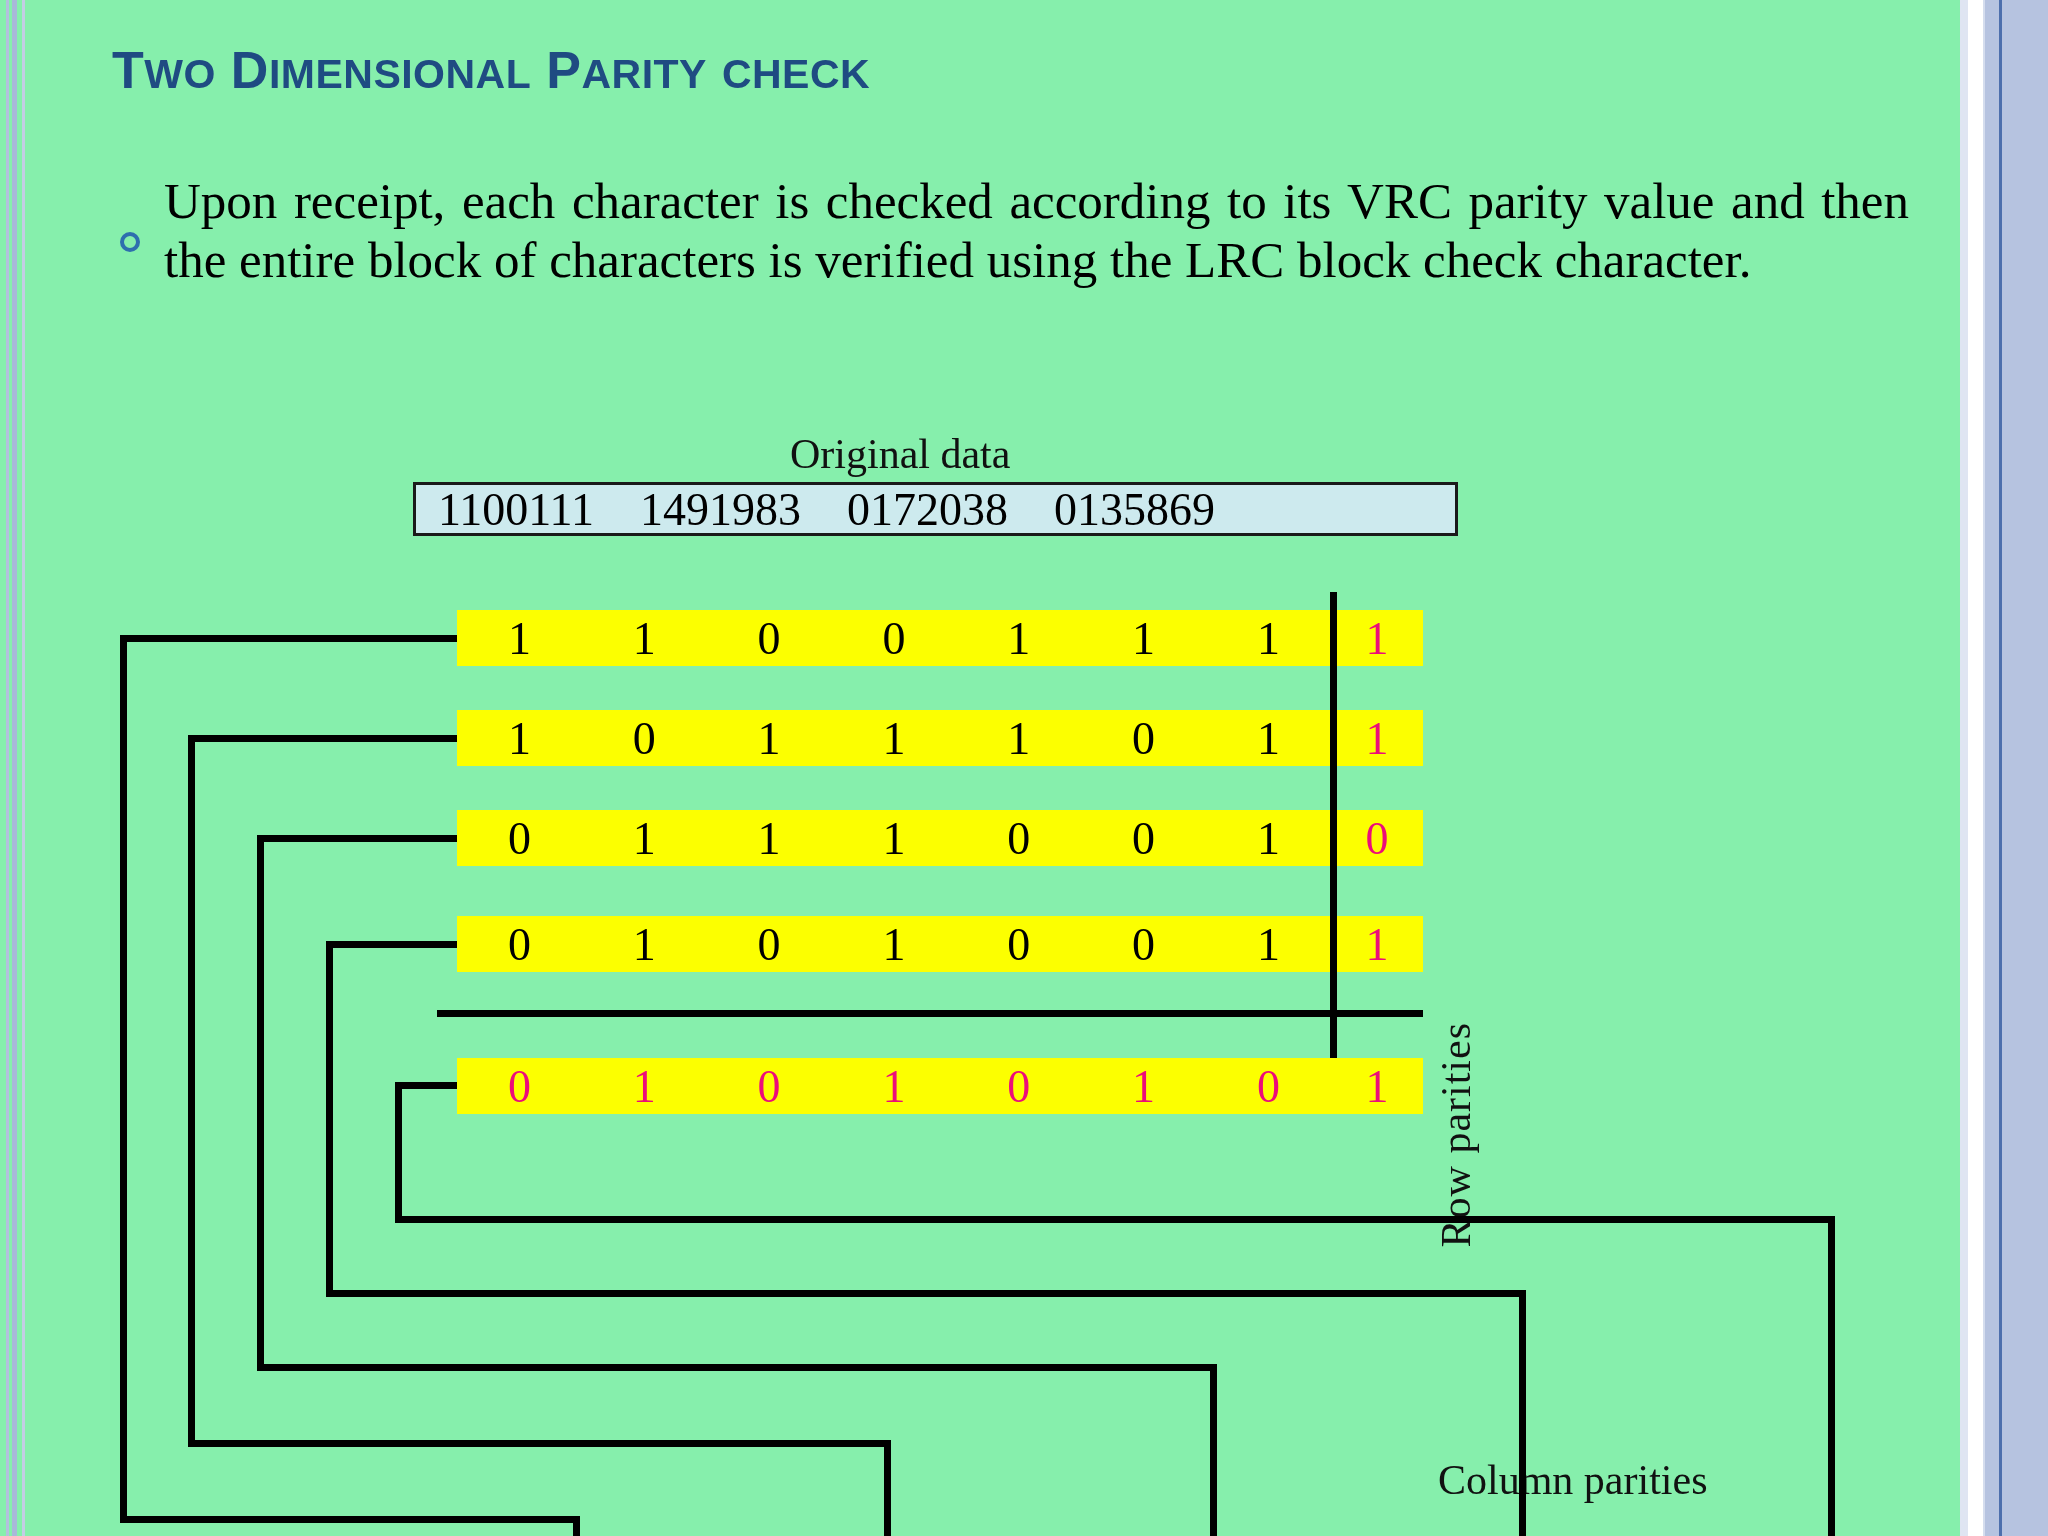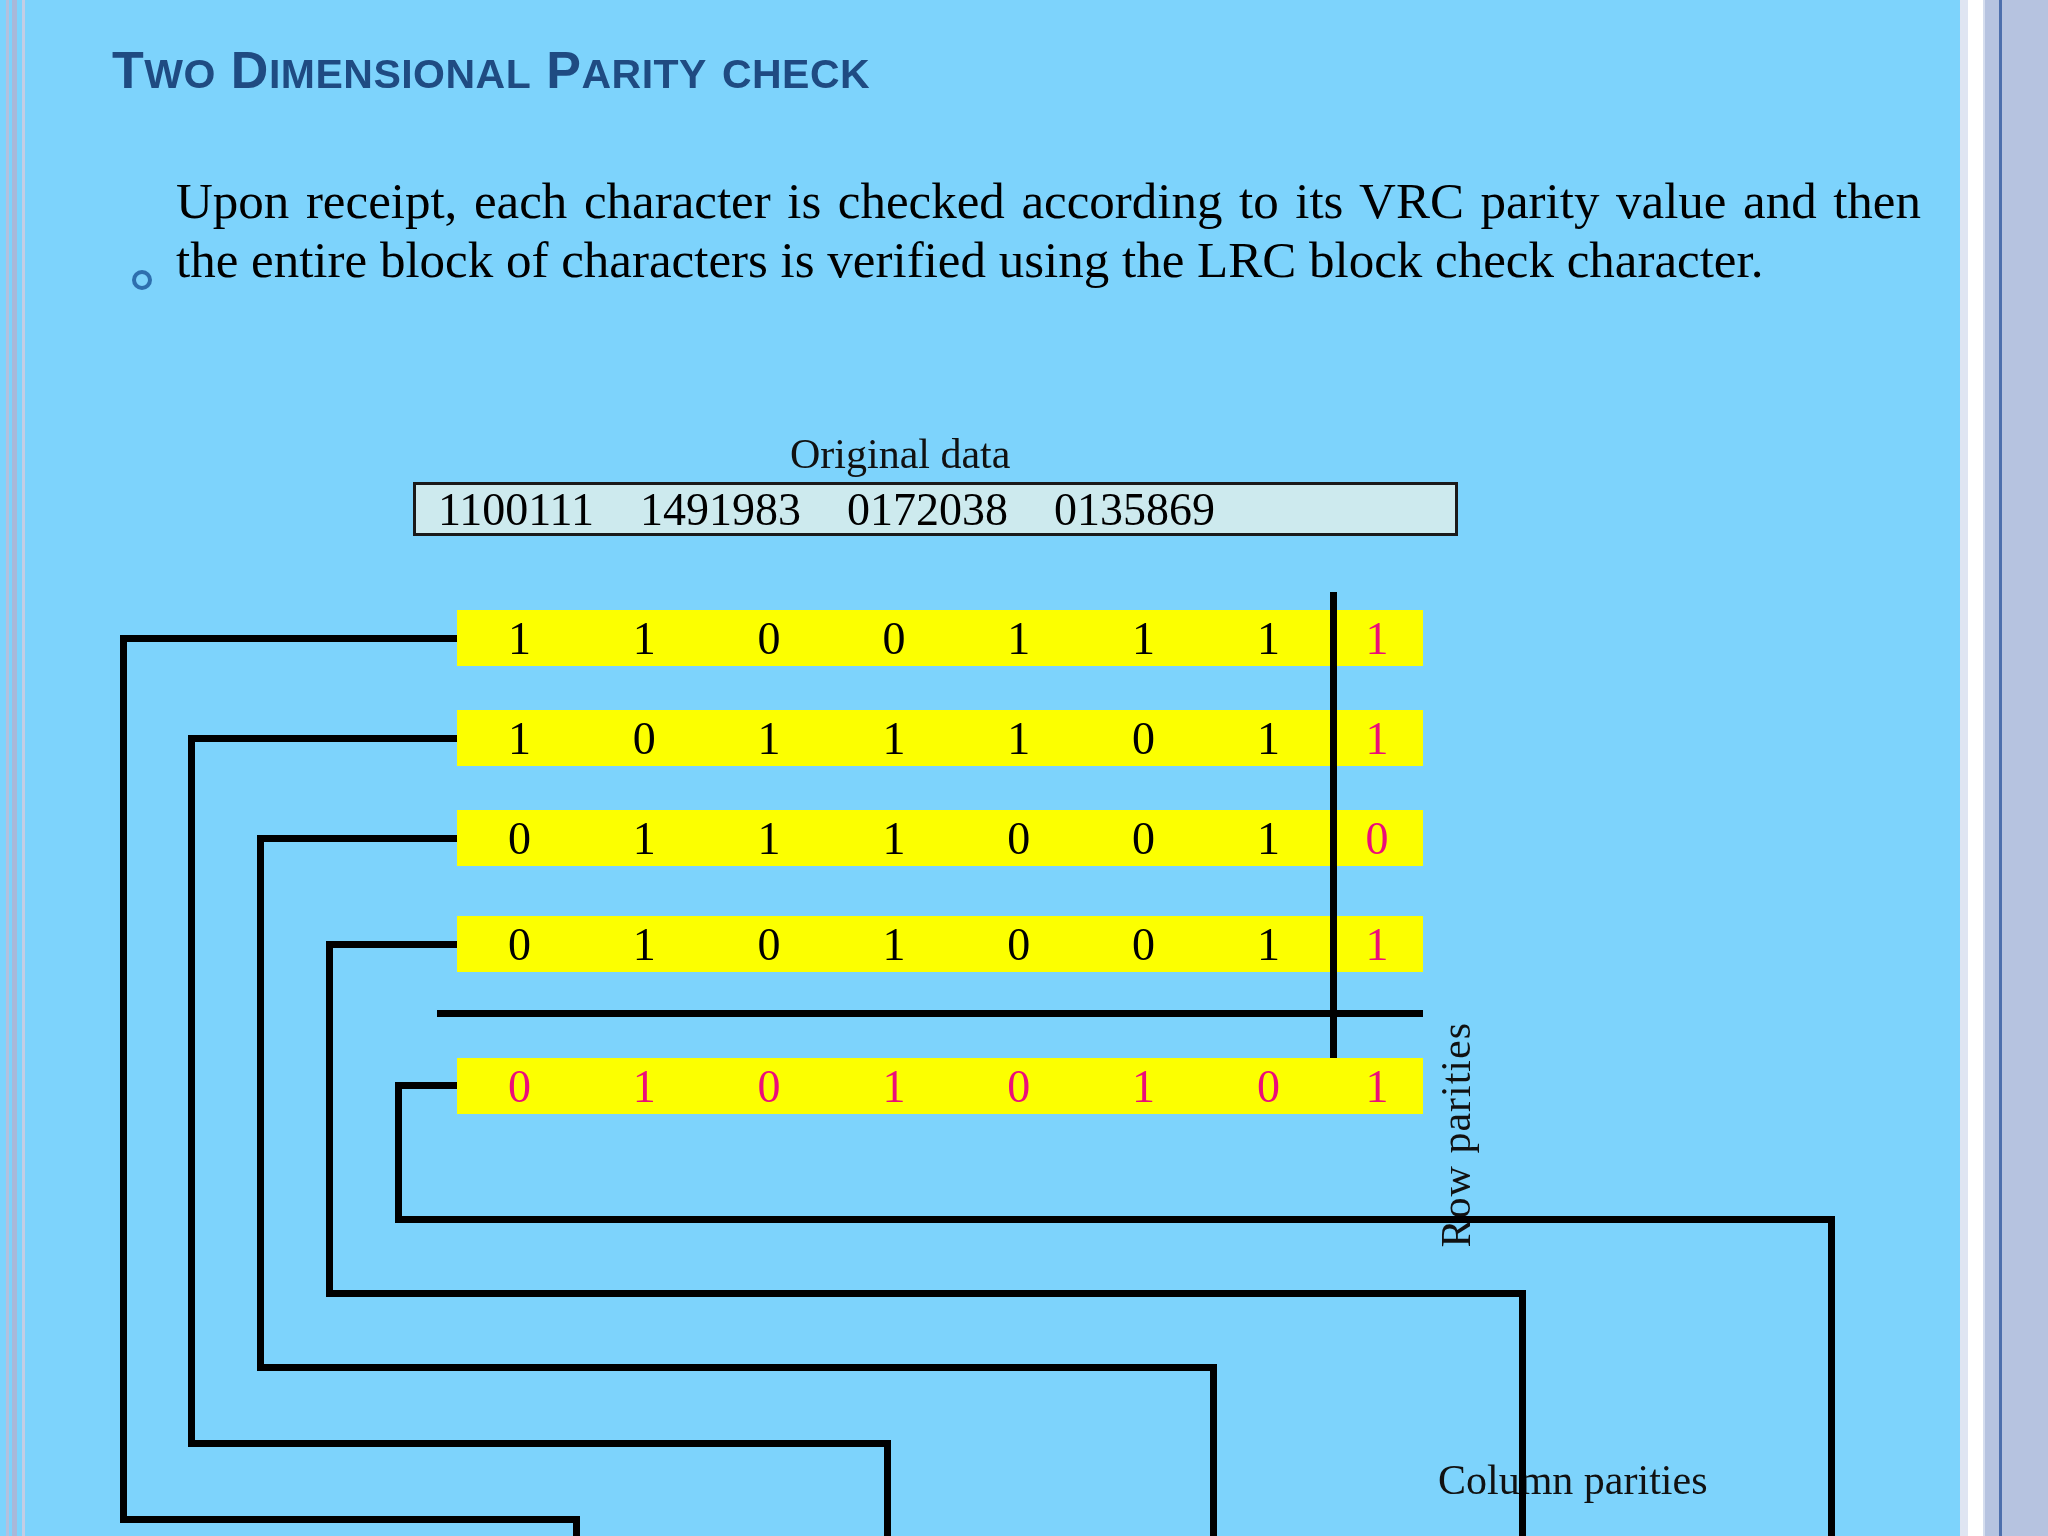--- a/index.html
+++ b/index.html
@@ -5,21 +5,21 @@
   html,body{margin:0;padding:0;}
   body{
     width:2048px;height:1536px;
     background:#ffffff;
     font-family:"Liberation Serif", serif;
     overflow:hidden;
     position:relative;
   }
 
   
-  #slide{position:absolute;inset:0;background:#7dd3fc;overflow:hidden;}
+  #slide{position:absolute;inset:0;background:#86efac;overflow:hidden;}
 
   .edge-left{position:absolute;top:0;bottom:0;}
   .el1{left:6px;width:3px;background:#b3c0dd;}
   .el2{left:12px;width:5px;background:#a9b8d9;}
   .el3{left:22px;width:3px;background:#c3cde4;}
 
   .edge-right-band{position:absolute;top:0;bottom:0;right:0;width:64px;background:#b6c3e0;}
   .edge-right-white{position:absolute;top:0;bottom:0;right:64px;width:16px;background:#ffffff;}
   .edge-right-pale{position:absolute;top:0;bottom:0;right:80px;width:8px;background:#dfe5f2;}
   .edge-right-line{position:absolute;top:0;bottom:0;right:46px;width:3px;background:#4d6fad;}
@@ -33,22 +33,22 @@
     font-weight:bold;
     font-size:52px;
     letter-spacing:.5px;
     white-space:nowrap;
   }
   #title .cap{font-size:52px;}
   #title .sm{font-size:41px;}
 
   
   #bullet-block{
-    position:absolute;left:132px;top:172px;width:1800px;
-    display:flex;align-items:flex-end;
+    position:absolute;left:120px;top:172px;width:1800px;
+    display:flex;align-items:center;
   }
   #bullet-ring{
     width:20px;height:20px;border:4px solid #2e6fae;border-radius:50%;
     margin-top:22px;margin-right:24px;flex:0 0 auto;box-sizing:border-box;
   }
   #bullet-text{
     font-size:51px;line-height:1.16;color:#000;
     text-align:justify;width:1745px;
   }
 

